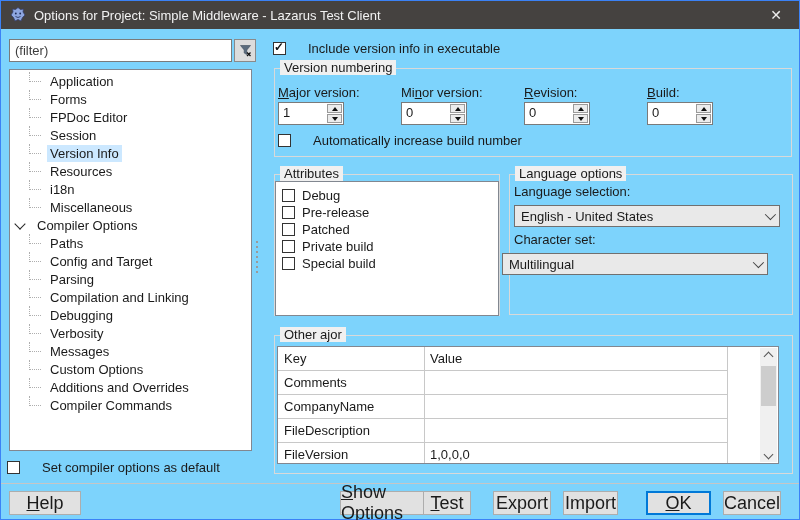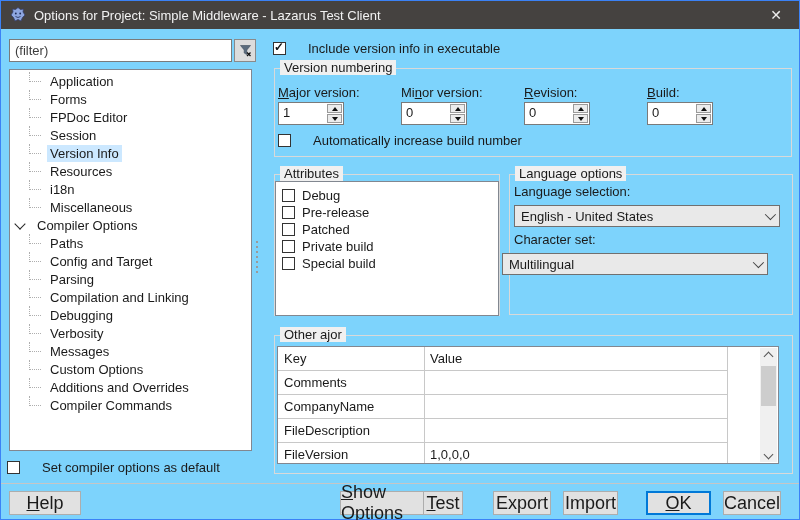--- a/index.html
+++ b/index.html
@@ -377,21 +377,21 @@
     </div>
   </div>
 
   <div class="sep"></div>
   <div class="btn" style="left:8px;width:72px;">
     <span><span class="mn">H</span><span>elp</span></span>
   </div>
   <div class="btn" style="left:307px;width:103px;margin-left:32px;">
     <span><span class="mn">S</span><span>how Options</span></span>
   </div>
-  <div class="btn" style="left:422px;width:40px;">
+  <div class="btn" style="left:422px;width:48px;">
     <span><span class="mn">T</span><span>est</span></span>
   </div>
   <div class="btn" style="left:492px;width:58px;">
     <span>Export</span>
   </div>
   <div class="btn" style="left:562px;width:55px;">
     <span>Import</span>
   </div>
   <div class="btn default" style="left:645px;width:65px;">
     <span><span class="mn">O</span><span>K</span></span>

